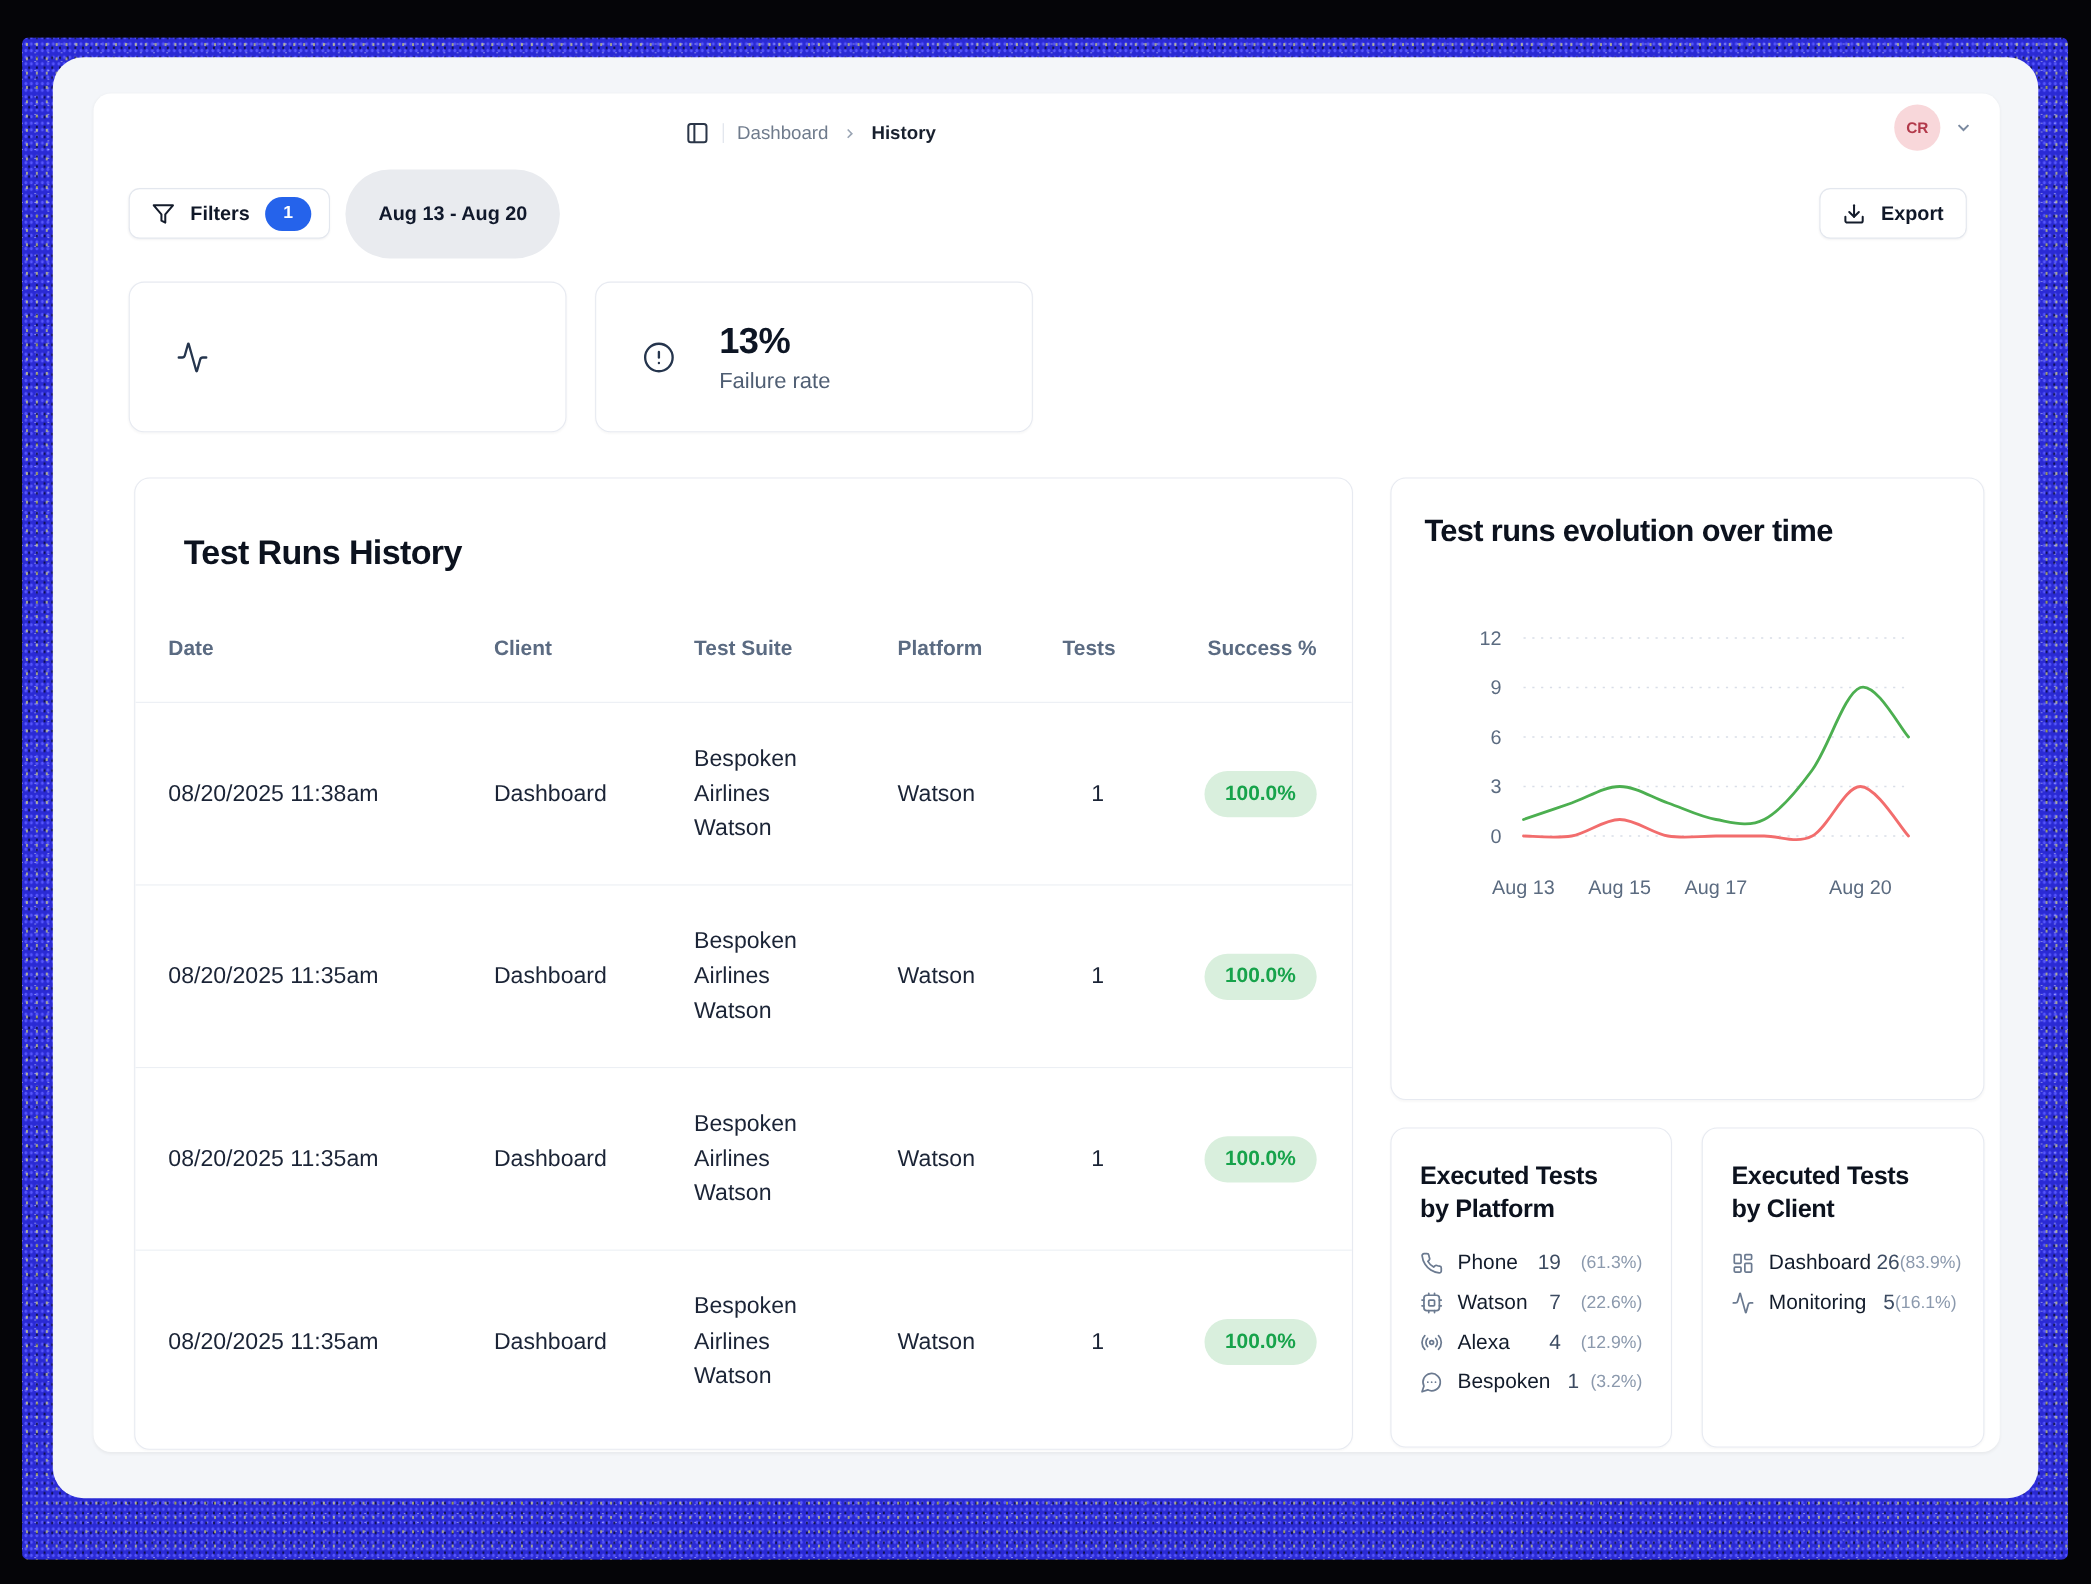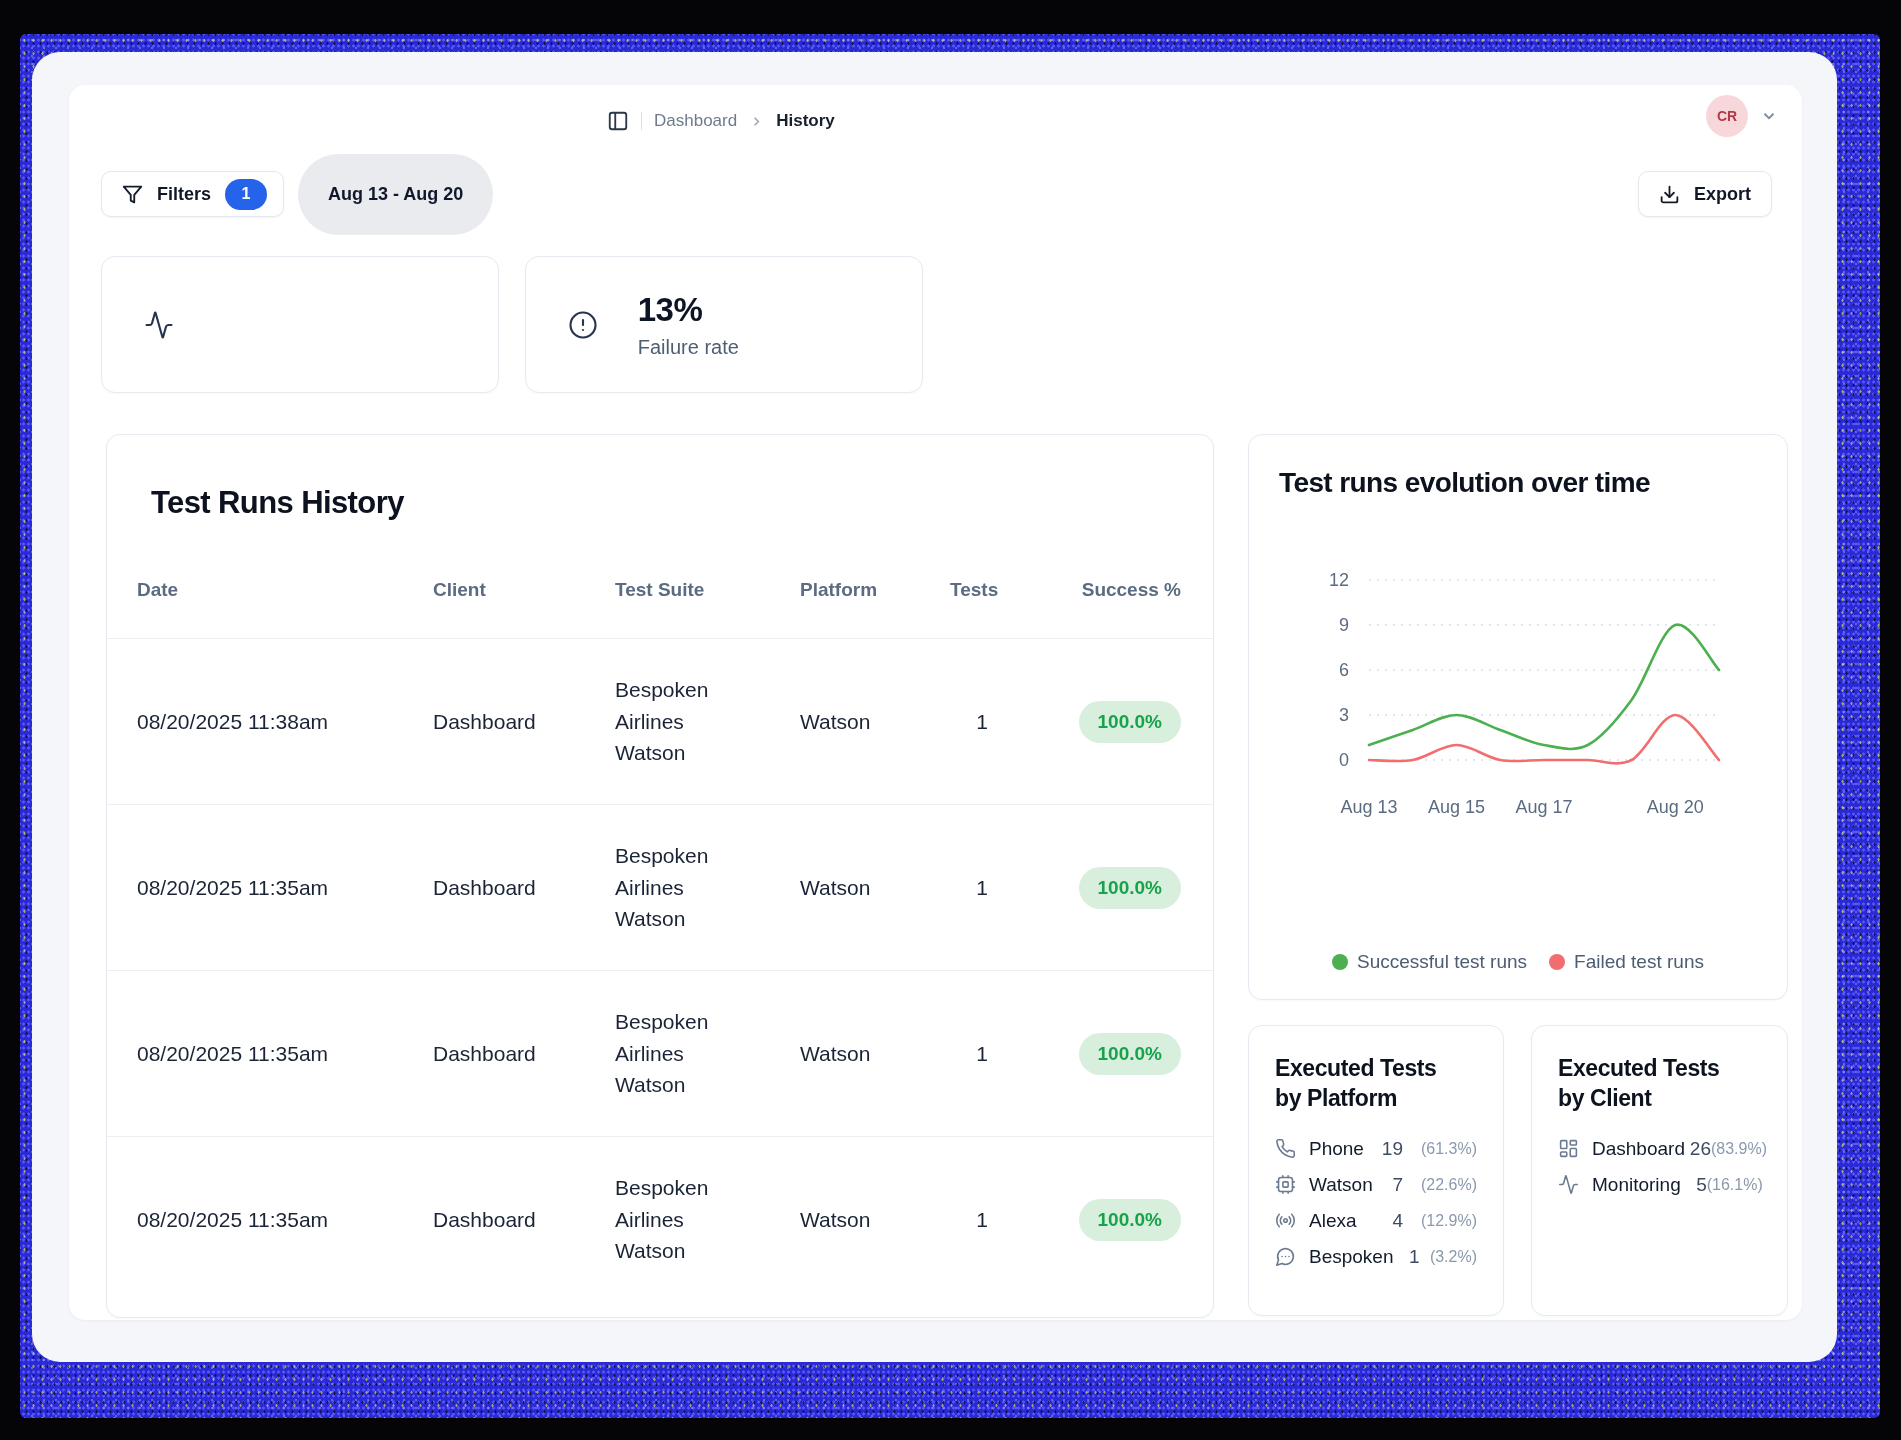--- a/index.html
+++ b/index.html
@@ -8,21 +8,21 @@
   
   .noise-frame{position:absolute;left:20px;right:21px;top:34px;bottom:22px;border-radius:6px;
     background-color:#2a2ad4;
     background-image:
       radial-gradient(rgba(255,255,90,.55) .8px, transparent 1.3px),
       radial-gradient(rgba(8,8,40,.75) .8px, transparent 1.3px),
       radial-gradient(rgba(255,255,255,.45) .7px, transparent 1.2px),
       radial-gradient(rgba(90,90,255,.9) 1px, transparent 1.6px);
     background-size:9px 13px,7px 9px,12px 8px,5px 6px;
     background-position:0 0,3px 5px,6px 2px,1px 3px;}
-  .outer-card{position:absolute;left:32px;top:52px;width:1805px;height:1310px;background:#f4f6f9;border-radius:28px;}
+  .outer-card{position:absolute;left:48px;top:52px;width:1805px;height:1310px;background:#f4f6f9;border-radius:28px;}
   .panel{position:absolute;left:37px;top:33px;width:1733px;height:1235px;background:#ffffff;border-radius:16px;
          box-shadow:0 1px 3px rgba(2,6,23,.05);}
 
   
   .breadcrumb{position:absolute;left:538px;top:16px;height:40px;display:flex;align-items:center;gap:12px;}
   .bc-sep{width:1px;height:18px;background:#dde2ea;}
   .bc-root{font-size:17px;color:#6f7b8c;}
   .bc-current{font-size:17px;font-weight:700;color:#18202e;}
   .account{position:absolute;right:24px;top:10px;display:flex;align-items:center;gap:12px;cursor:pointer;}
   .avatar{width:42px;height:42px;border-radius:50%;background:#f8d7da;display:flex;align-items:center;justify-content:center;
@@ -227,30 +227,20 @@
             <text class="ytick" text-anchor="end" x="100" y="76">9</text>
             <line class="grid" x1="120" y1="25" x2="470" y2="25"></line>
             <text class="ytick" text-anchor="end" x="100" y="31">12</text>
             <text class="xtick" text-anchor="middle" x="120.0" y="258">Aug 13</text>
             <text class="xtick" text-anchor="middle" x="207.5" y="258">Aug 15</text>
             <text class="xtick" text-anchor="middle" x="295.0" y="258">Aug 17</text>
             <text class="xtick" text-anchor="middle" x="426.3" y="258">Aug 20</text>
             <path d="M120.0,190.0C127.3,187.5 149.2,180.0 163.8,175.0C178.3,170.0 192.9,160.0 207.5,160.0C222.1,160.0 236.7,170.0 251.3,175.0C265.8,180.0 280.4,187.5 295.0,190.0C309.6,192.5 324.2,197.5 338.8,190.0C353.3,182.5 367.9,165.0 382.5,145.0C397.1,125.0 411.7,75.0 426.3,70.0C440.8,65.0 462.7,107.5 470.0,115.0" fill="none" stroke="#4caf50" stroke-width="2.6" stroke-linecap="round"></path>
             <path d="M120.0,205.0C127.3,205.0 149.2,207.5 163.8,205.0C178.3,202.5 192.9,190.0 207.5,190.0C222.1,190.0 236.7,202.5 251.3,205.0C265.8,207.5 280.4,205.0 295.0,205.0C309.6,205.0 324.2,205.0 338.8,205.0C353.3,205.0 367.9,212.5 382.5,205.0C397.1,197.5 411.7,160.0 426.3,160.0C440.8,160.0 462.7,197.5 470.0,205.0" fill="none" stroke="#f26d6d" stroke-width="2.6" stroke-linecap="round"></path>
           </svg>
-        <div class="legend">
-          <span class="legend-item">
-            <span class="dot" style="background: rgb(76, 175, 80);"></span>
-            <span class="legend-label">Successful test runs</span>
-          </span>
-          <span class="legend-item">
-            <span class="dot" style="background: rgb(242, 109, 109);"></span>
-            <span class="legend-label">Failed test runs</span>
-          </span>
-        </div>
       </div>
 
       <div class="mini-card mini-platform">
         <div class="mini-title">
           <span>Executed Tests</span><br><span>by Platform</span>
         </div>
         <div class="mini-list">
           <div class="mini-row">
             <span class="mini-icon">
               <svg class="ic" width="21" height="21" viewBox="0 0 24 24" fill="none" stroke="currentColor" stroke-width="1.8" stroke-linecap="round" stroke-linejoin="round">

